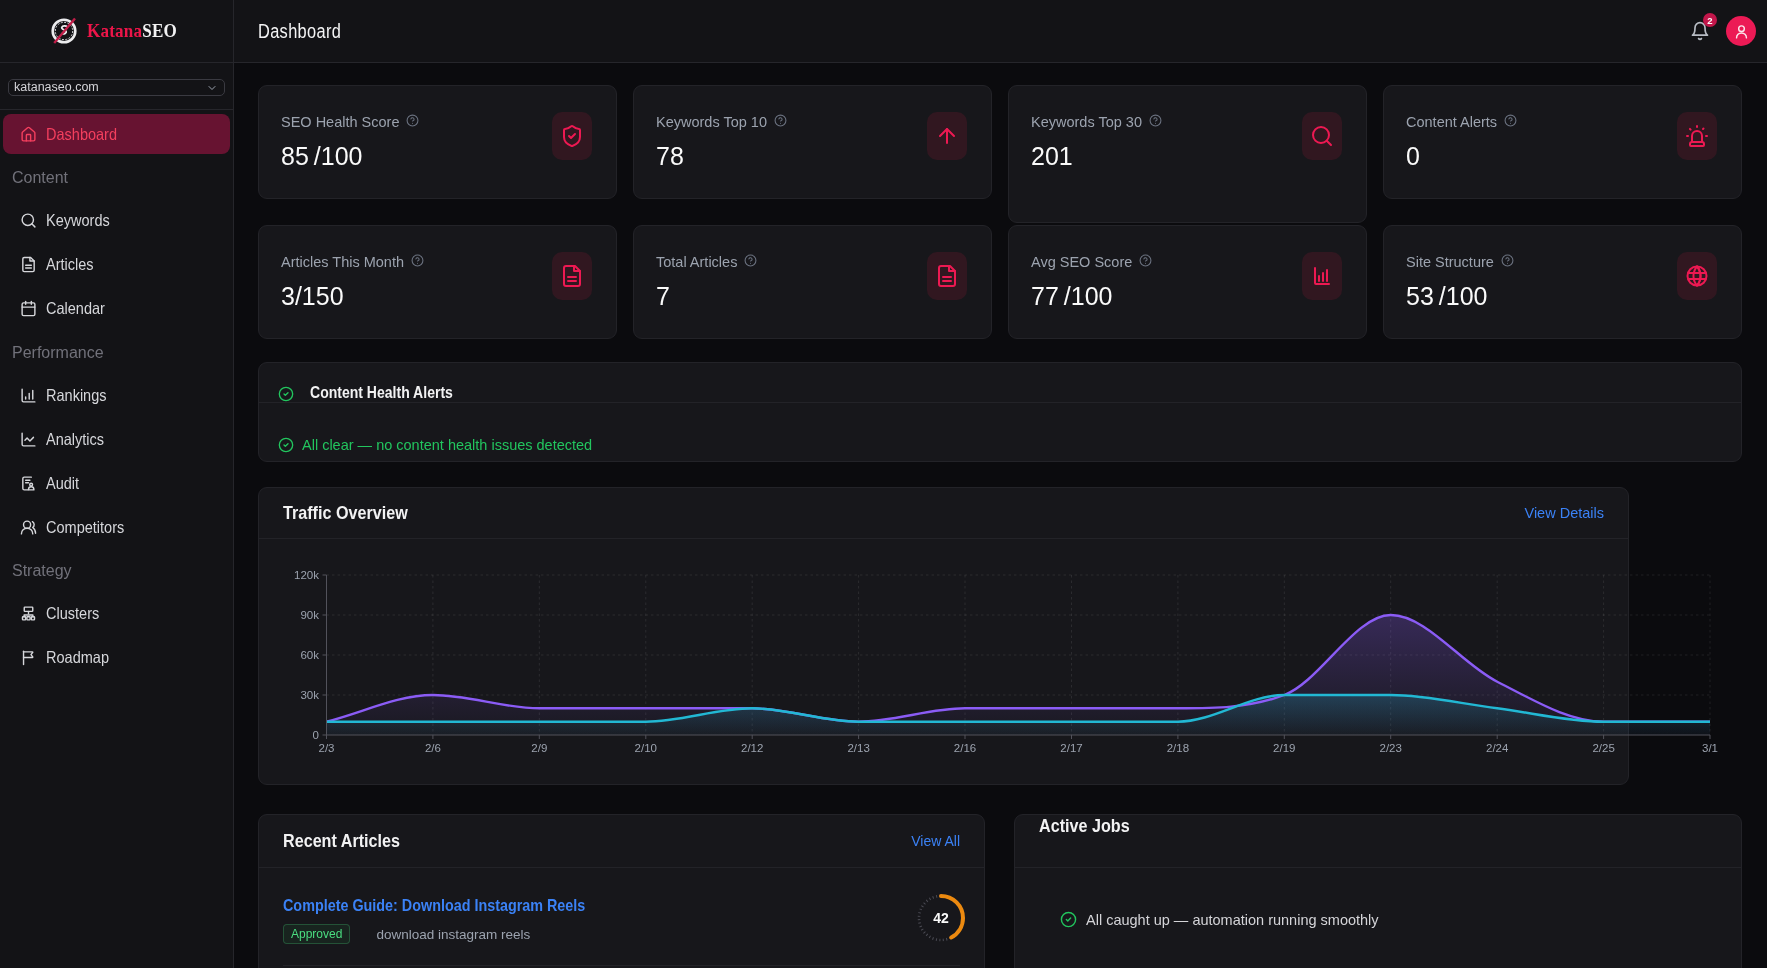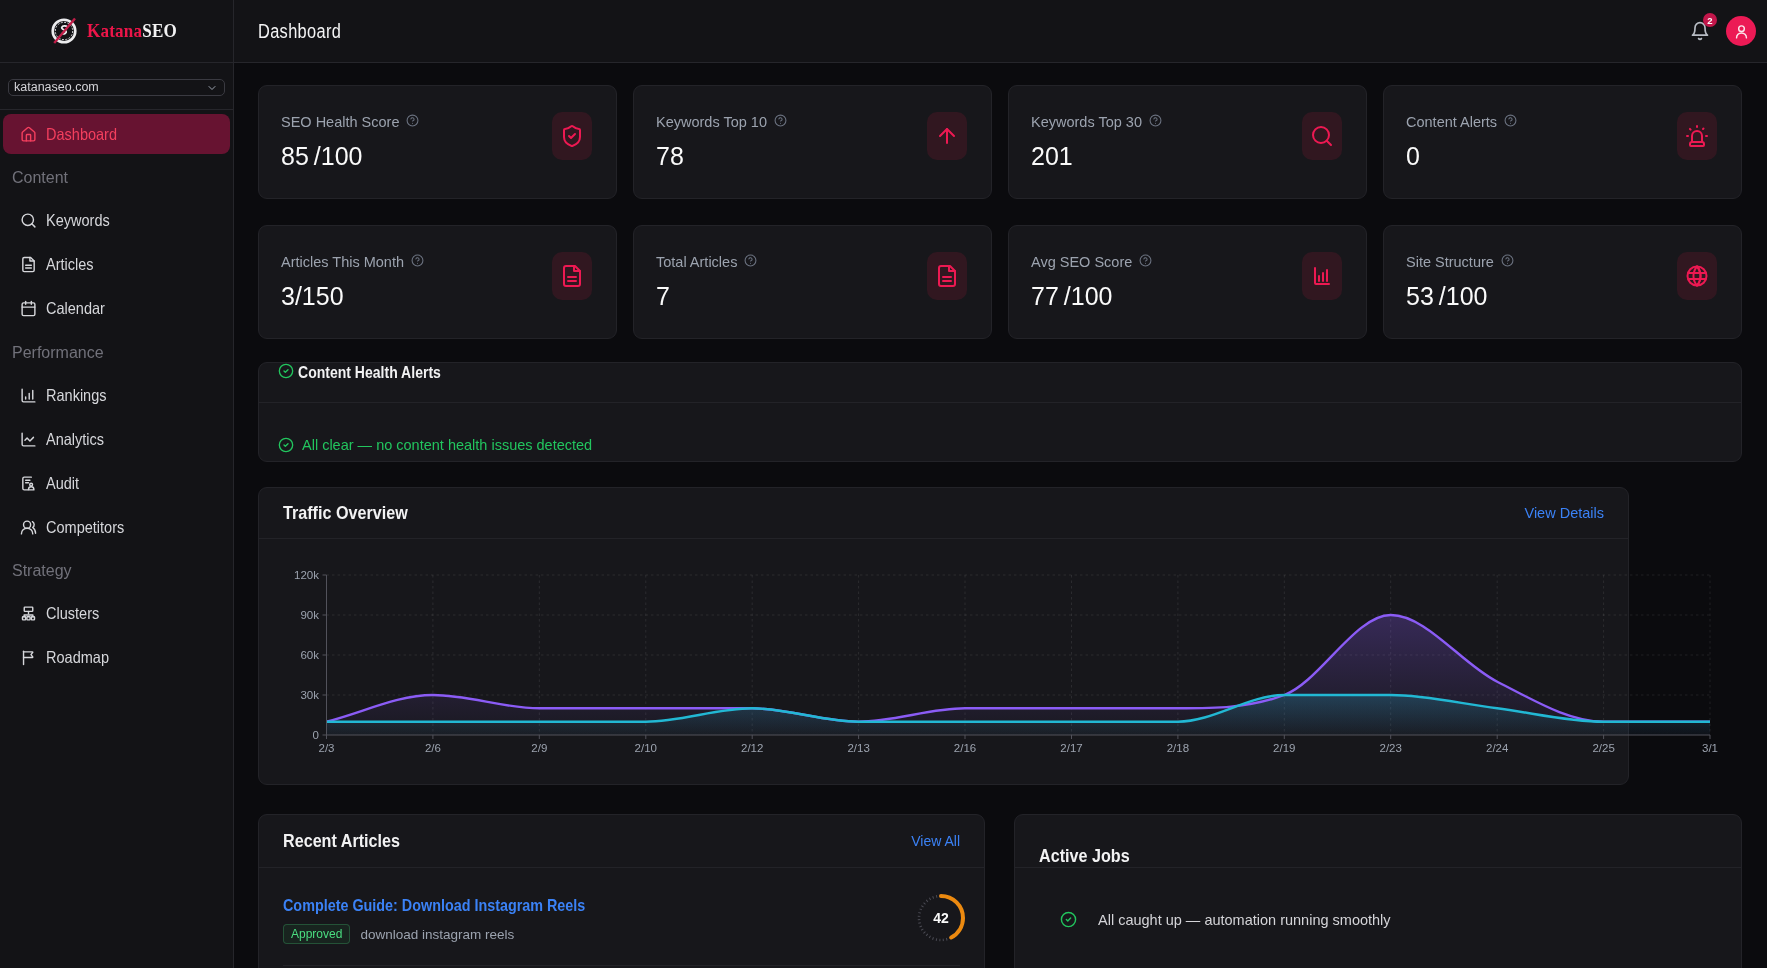--- a/index.html
+++ b/index.html
@@ -177,21 +177,21 @@
           <path d="M12 17h.01"></path>
         </svg></div>
     <div class="stat-value">78</div>
     <div class="stat-icon">
         <svg width="24" height="24" viewBox="0 0 24 24" fill="none" stroke="currentColor" stroke-width="2" stroke-linecap="round" stroke-linejoin="round">
           <path d="M12 19V5"></path>
           <path d="m5 12 7-7 7 7"></path>
         </svg>
       </div>
   </div>
-  <div class="card" style="left:773px;top:22px;width:359px;height:114px;">
+  <div class="card" style="left:773px;top:22px;width:359px;height:138px;">
     <div class="stat-label">Keywords Top 30 <svg class="q" width="13" height="13" viewBox="0 0 24 24" fill="none" stroke="#6b7280" stroke-width="2" stroke-linecap="round">
           <circle cx="12" cy="12" r="10"></circle>
           <path d="M9.09 9a3 3 0 0 1 5.83 1c0 2-3 3-3 3"></path>
           <path d="M12 17h.01"></path>
         </svg></div>
     <div class="stat-value">201</div>
     <div class="stat-icon">
         <svg width="24" height="24" viewBox="0 0 24 24" fill="none" stroke="currentColor" stroke-width="2" stroke-linecap="round" stroke-linejoin="round">
           <circle cx="11" cy="11" r="8"></circle>
           <path d="m21 21-4.3-4.3"></path>
@@ -277,21 +277,21 @@
           <circle cx="12" cy="12" r="9.5"></circle>
           <path d="M12 2.5a14.5 14.5 0 0 0 0 19 14.5 14.5 0 0 0 0-19"></path>
           <path d="M12 2.5a14.5 14.5 0 0 1 0 19"></path>
           <path d="M3.3 9h17.4"></path>
           <path d="M3.3 15h17.4"></path>
         </svg>
       </div>
   </div>
 
   <div class="card" style="left:23px;top:299px;width:1484px;height:100px;">
-    <div style="height:40px;border-bottom:1px solid #232328;display:flex;align-items:flex-start;padding-left:19px;gap:4px;">
+    <div style="height:40px;border-bottom:1px solid #232328;display:flex;align-items:flex-end;padding-left:19px;gap:16px;">
       <svg width="16" height="16" viewBox="0 0 24 24" fill="none" stroke="#22c55e" stroke-width="2" stroke-linecap="round" stroke-linejoin="round">
           <circle cx="12" cy="12" r="10"></circle>
           <path d="m9 12 2 2 4-4"></path>
         </svg>
       <span class="panel-h cx" style="font-size:16.5px;">Content Health Alerts</span>
     </div>
     <div style="display:flex;align-items:center;gap:8px;padding-left:19px;margin-top:34px;">
       <svg width="16" height="16" viewBox="0 0 24 24" fill="none" stroke="#22c55e" stroke-width="2" stroke-linecap="round" stroke-linejoin="round">
           <circle cx="12" cy="12" r="10"></circle>
           <path d="m9 12 2 2 4-4"></path>
@@ -389,37 +389,37 @@
       </g>
     </svg>
   </div>
 
   <div class="card" style="left:23px;top:751px;width:727px;height:230px;">
     <div style="height:53px;border-bottom:1px solid #232328;display:flex;align-items:center;justify-content:space-between;padding:0 24px;">
       <span class="panel-h cx" style="font-size:19px;">Recent Articles</span>
       <span class="link">View All</span>
     </div>
     <div style="position:absolute;left:24px;top:81px;font-size:16.5px;font-weight:bold;color:#3b82f6;transform:scaleX(0.87);transform-origin:0 50%;">Complete Guide: Download Instagram Reels</div>
-    <div style="position:absolute;left:24px;top:109px;display:flex;align-items:center;gap:10px;text-align:right;">
+    <div style="position:absolute;left:24px;top:109px;display:flex;align-items:center;gap:26px;text-align:right;">
       <span style="background:rgba(34,197,94,0.08);border:1px solid rgba(74,222,128,0.25);color:#4ade80;font-size:12px;padding:2px 7px;border-radius:4px;">Approved</span>
       <span style="color:#9ca3af;font-size:13.5px;">download instagram reels</span>
     </div>
     <svg style="position:absolute;left:658px;top:79px;" width="48" height="48" viewBox="0 0 48 48">
       <circle cx="24" cy="24" r="22" fill="none" stroke="#4b4b54" stroke-width="2.6" stroke-dasharray="1 2.5"></circle>
       <circle cx="24" cy="24" r="22" fill="none" stroke="#ec8a10" stroke-width="4" stroke-dasharray="58.1 80.2" stroke-linecap="round" transform="rotate(-90 24 24)"></circle>
       <text x="24" y="29" fill="#fafafa" font-size="14" font-weight="bold" text-anchor="middle" font-family="Liberation Sans, sans-serif">42</text>
     </svg>
     <div style="position:absolute;left:24px;right:24px;top:150px;border-bottom:1px solid #232328;"></div>
   </div>
 
   <div class="card" style="left:779px;top:751px;width:728px;height:230px;">
-    <div style="height:53px;border-bottom:1px solid #232328;display:flex;align-items:flex-end;padding:0 24px;">
+    <div style="height:53px;border-bottom:1px solid #232328;display:flex;align-items:flex-start;padding:0 24px;">
       <span class="panel-h cx" style="font-size:19px;">Active Jobs</span>
     </div>
-    <div style="position:absolute;left:45px;top:96px;display:flex;align-items:center;gap:21px;">
+    <div style="position:absolute;left:45px;top:96px;display:flex;align-items:center;gap:9px;">
       <svg width="17" height="17" viewBox="0 0 24 24" fill="none" stroke="#22c55e" stroke-width="2" stroke-linecap="round" stroke-linejoin="round">
           <circle cx="12" cy="12" r="10"></circle>
           <path d="m9 12 2 2 4-4"></path>
         </svg>
       <span style="color:#d4d4d8;font-size:14.5px;">All caught up — automation running smoothly</span>
     </div>
   </div>
 </div>
 
 </body></html>

